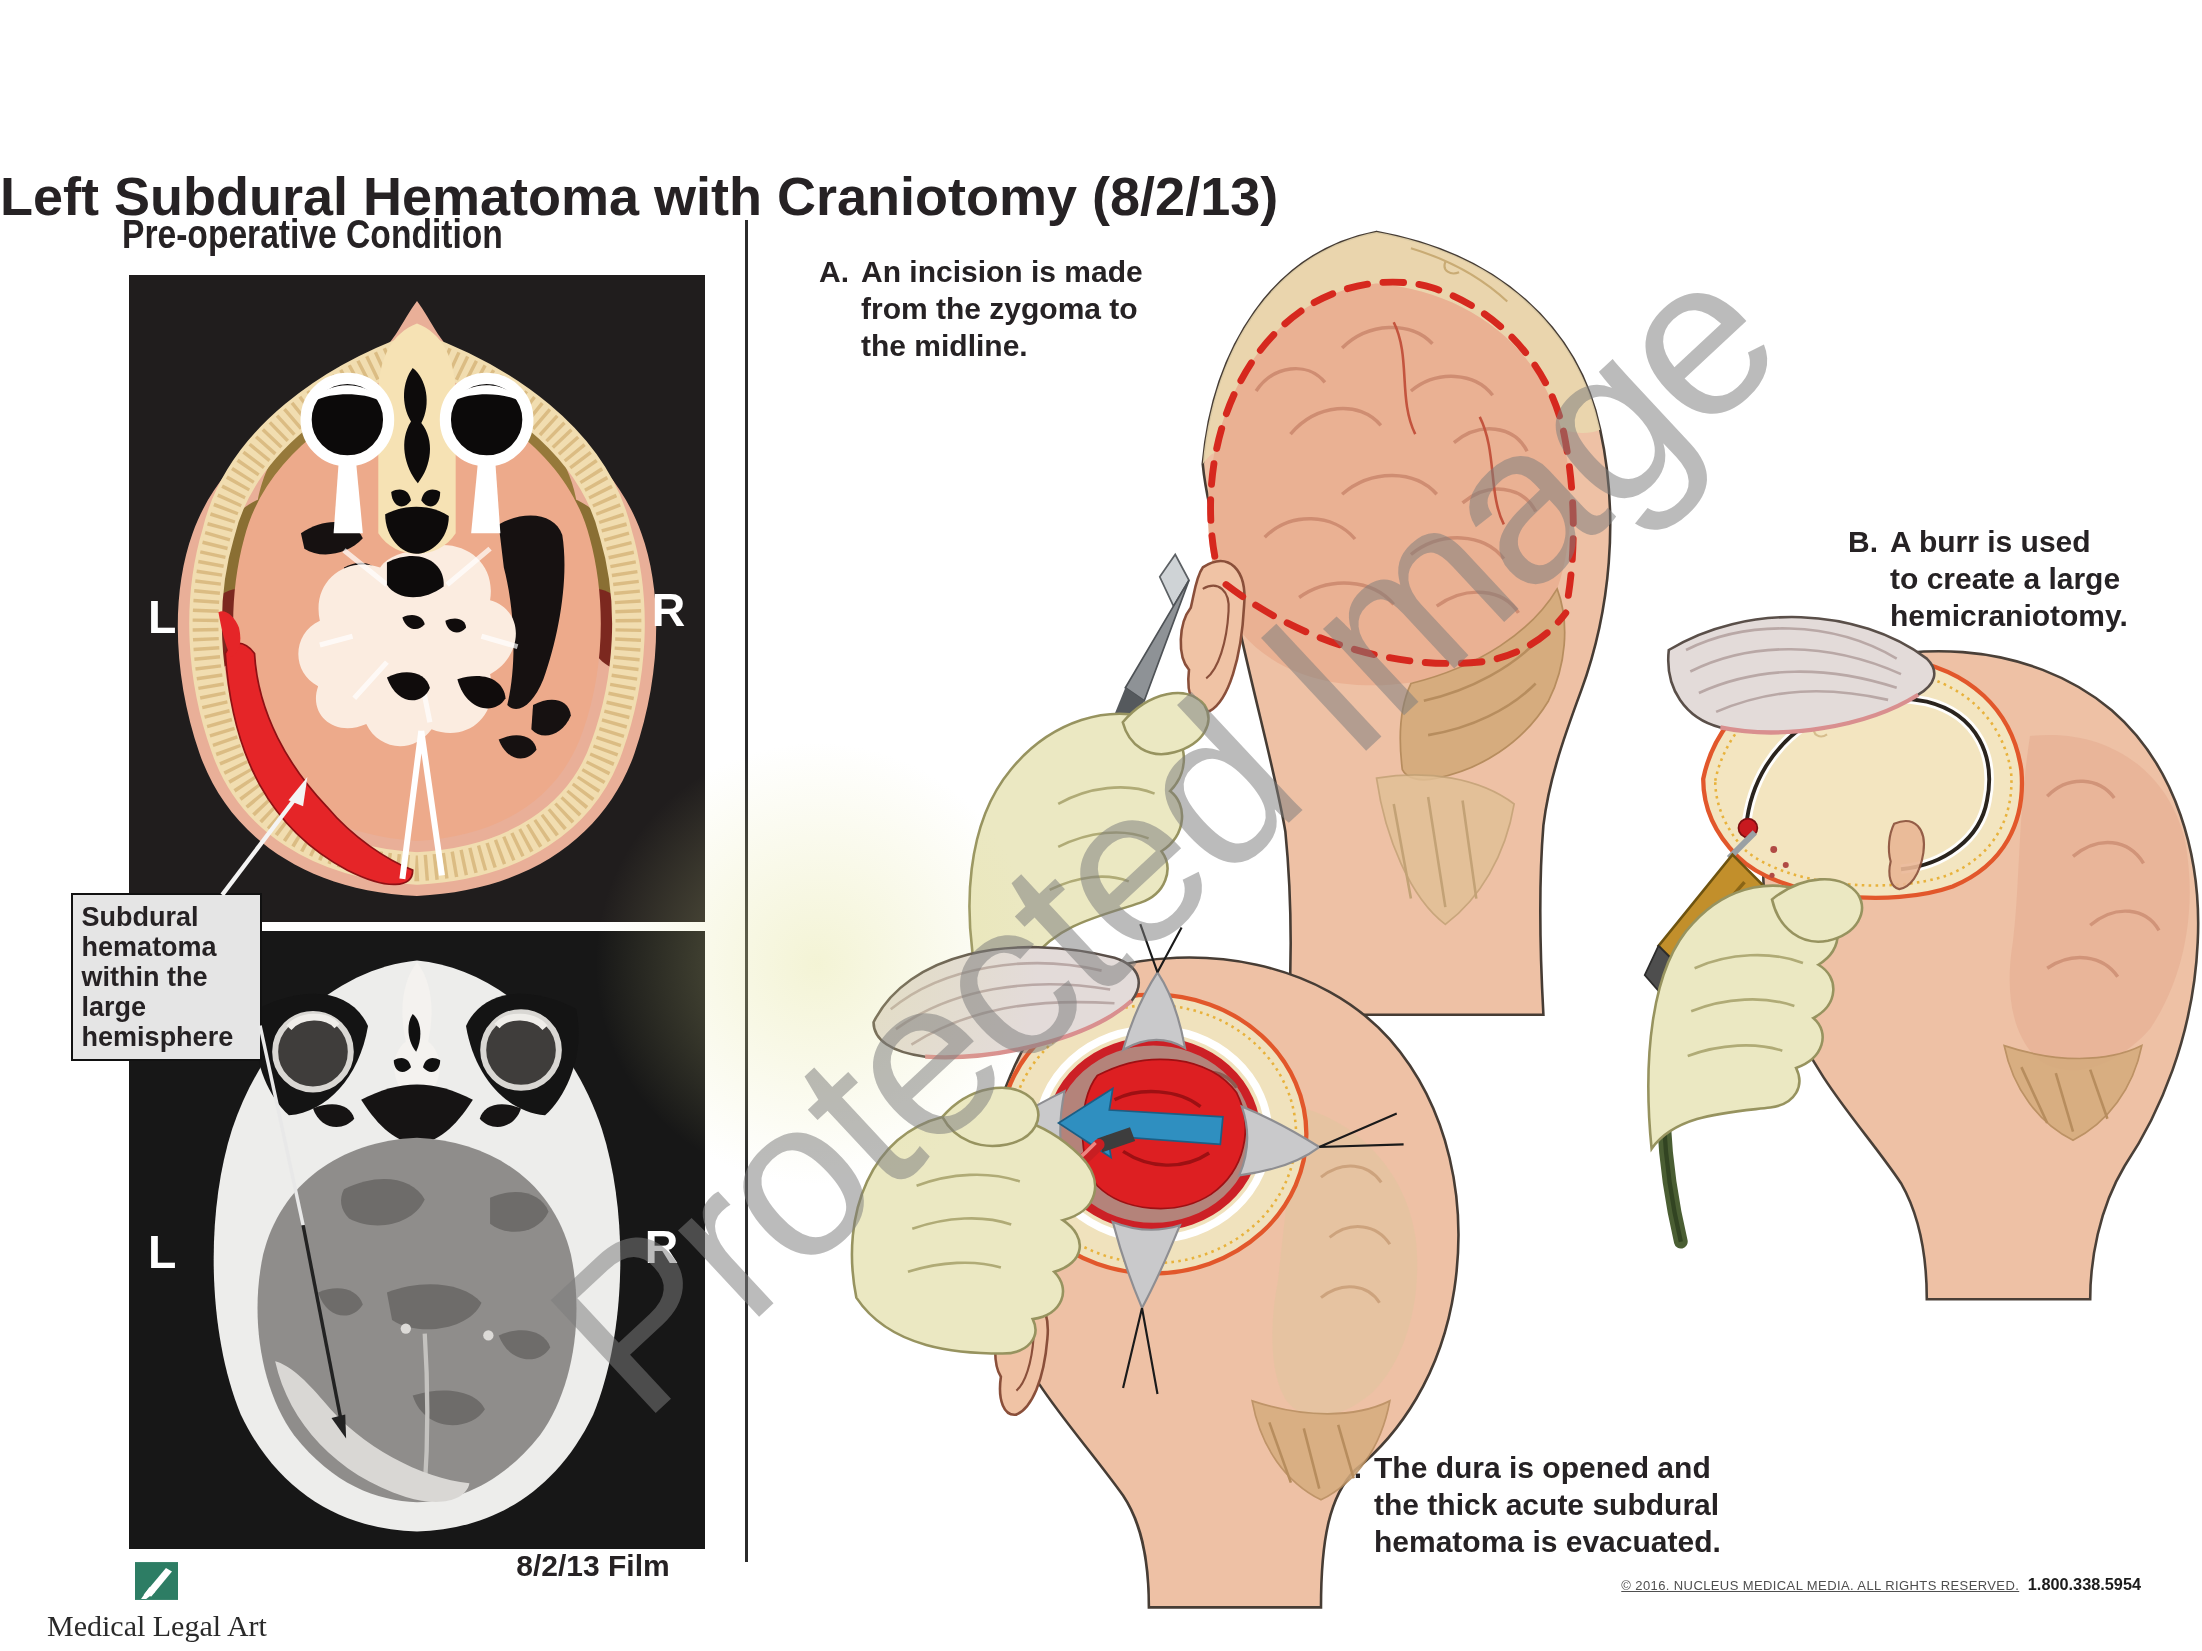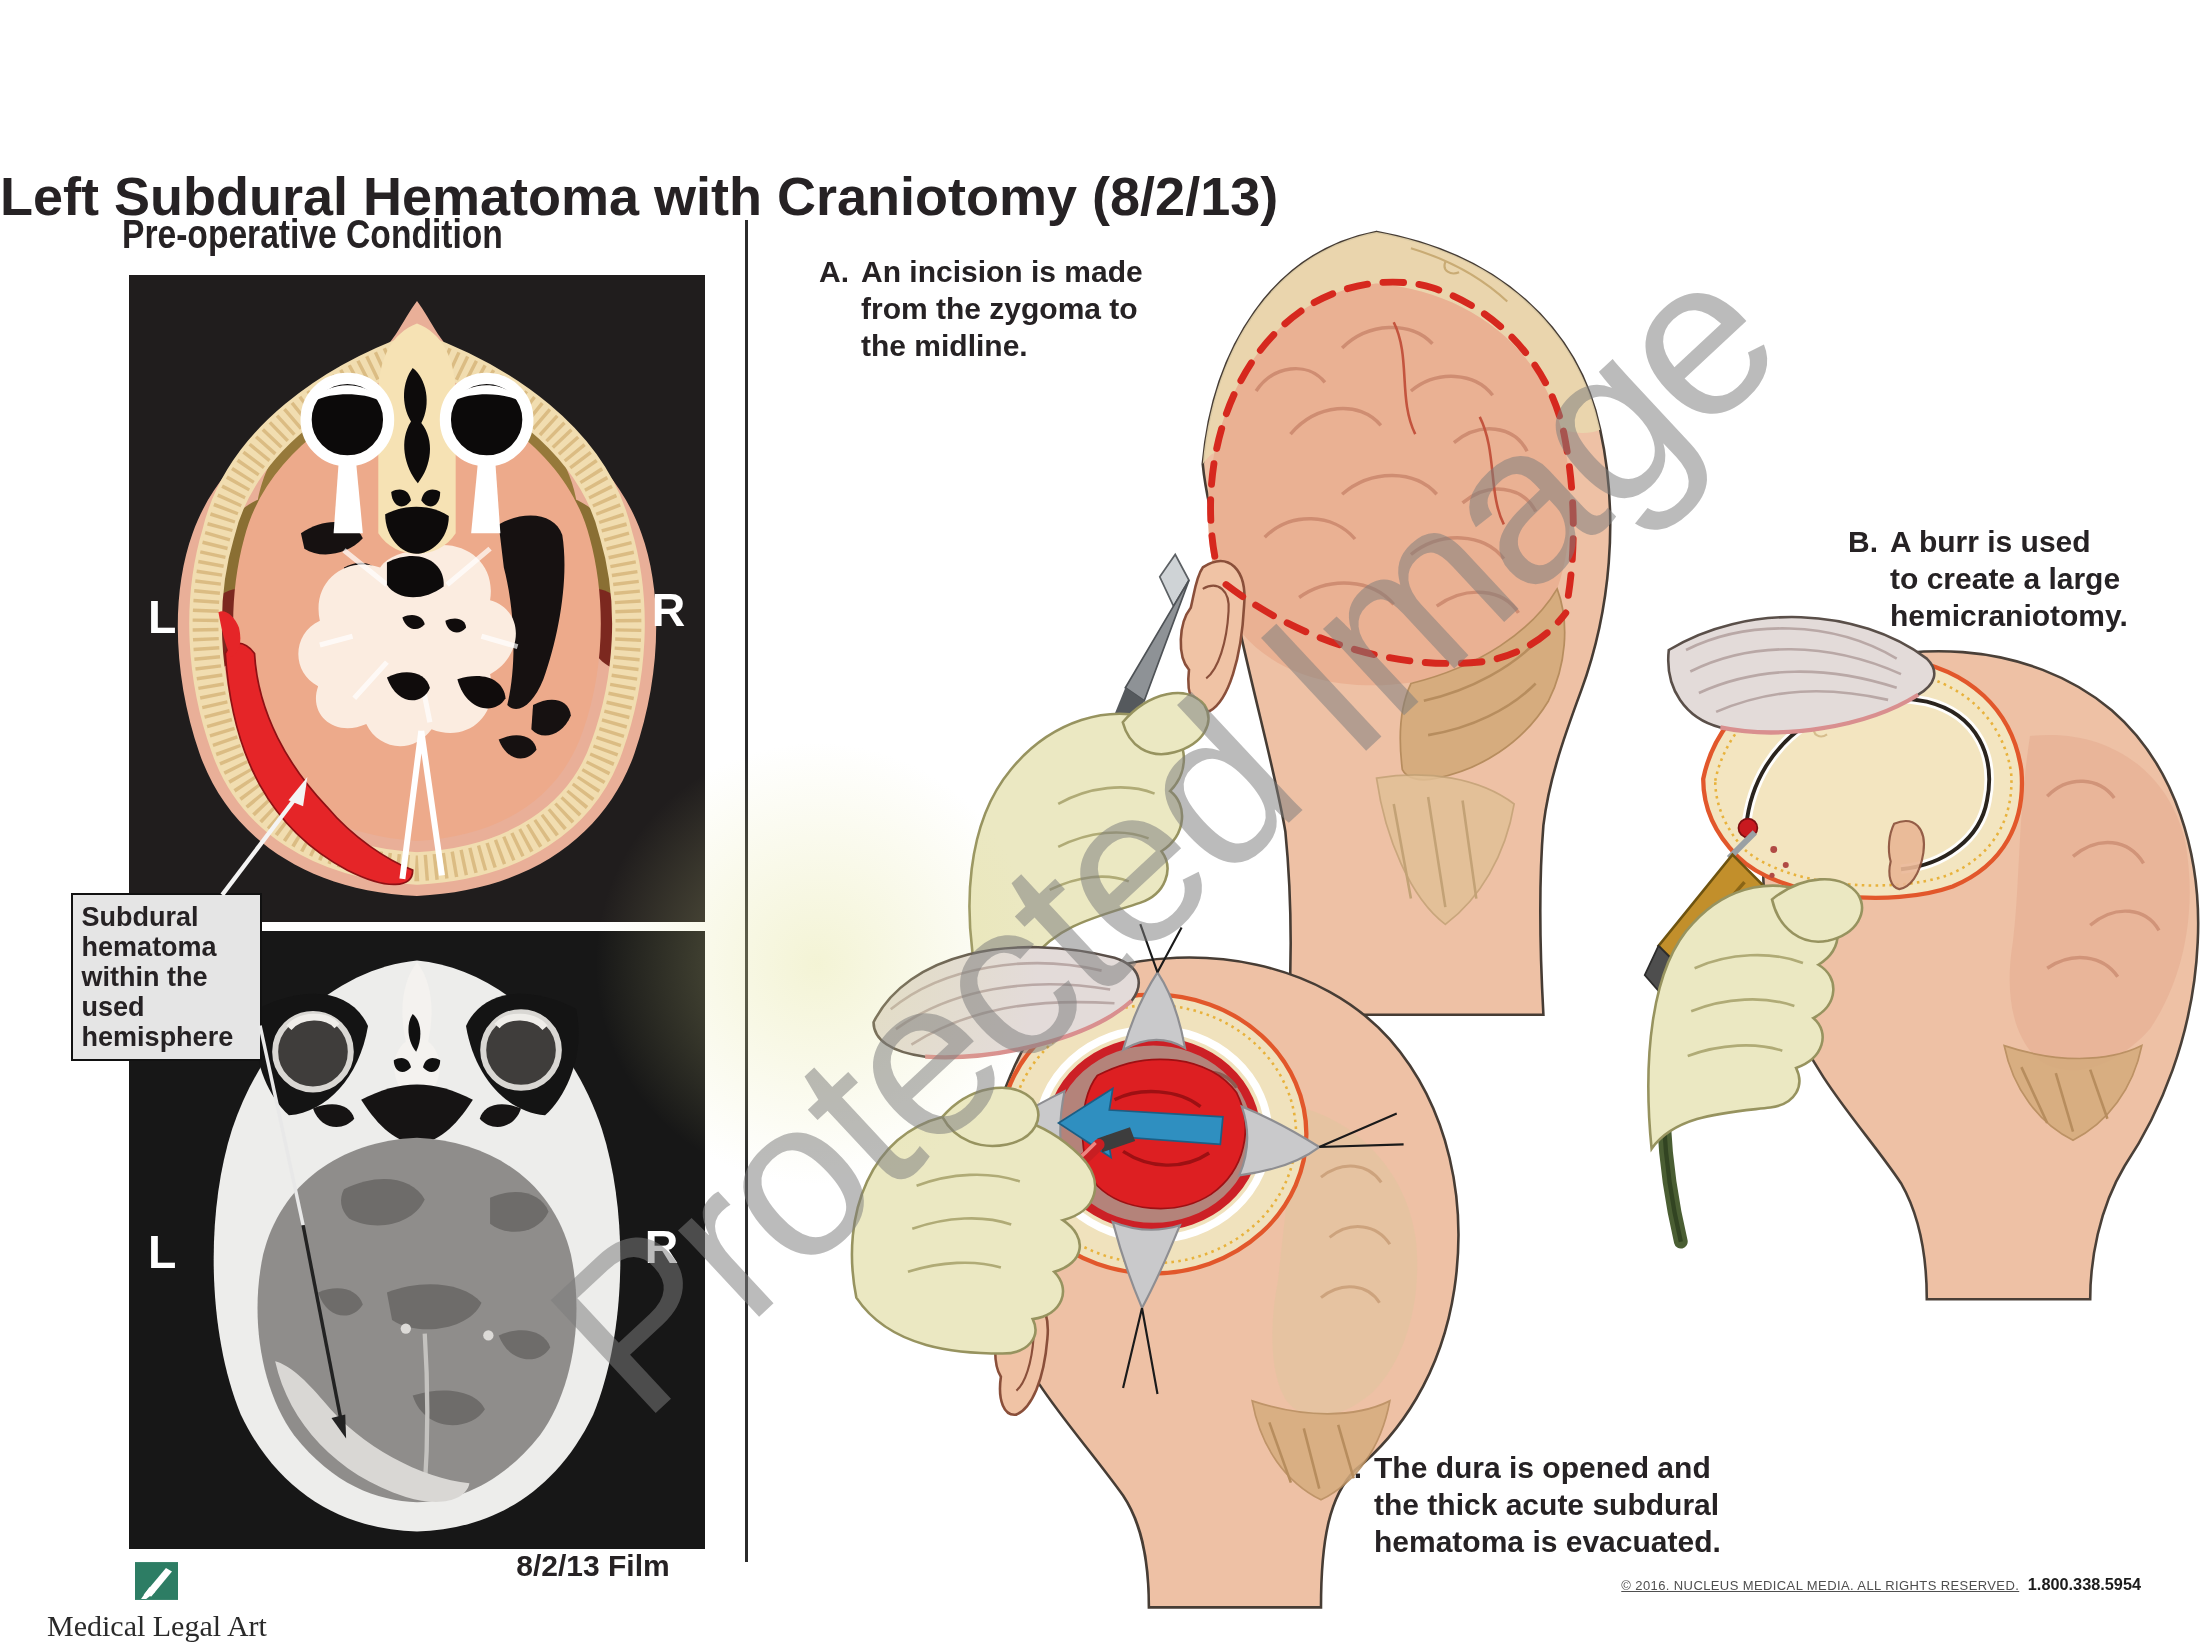--- a/index.html
+++ b/index.html
@@ -158,21 +158,21 @@
   <path d="M170,500 C186,572 242,632 322,658 C362,670 392,662 396,642 C340,636 270,600 226,546 C206,522 186,504 170,500 Z" fill="#d9d7d4"></path>
 
   <text x="22" y="392" font-size="54" font-weight="bold" fill="#ffffff" font-family="Liberation Sans, sans-serif">L</text>
   <text x="600" y="386" font-size="54" font-weight="bold" fill="#ffffff" font-family="Liberation Sans, sans-serif">R</text>
 </svg>
 </div>
 
 <div class="abs" id="annotation-box">
   <div class="ann-line">Subdural</div>
   <div class="ann-line">hematoma</div>
-  <div class="ann-line">within the used</div>
+  <div class="ann-line">within the large</div>
   <div class="ann-line">hemisphere</div>
 </div>
 
 <svg class="abs" id="left-arrows" viewBox="0 0 870 1920" width="749" height="1652">
   <line x1="258" y1="1040" x2="346" y2="924" stroke="#f4f4f4" stroke-width="5"></line>
   <polygon points="357,903 335,930 352,937" fill="#f4f4f4"></polygon>
   <line x1="302" y1="1192" x2="352" y2="1424" stroke="#e8e8e8" stroke-width="4"></line>
   <line x1="352" y1="1424" x2="396" y2="1650" stroke="#222222" stroke-width="4"></line>
   <polygon points="402,1672 385,1648 401,1644" fill="#222222"></polygon>
 </svg>

